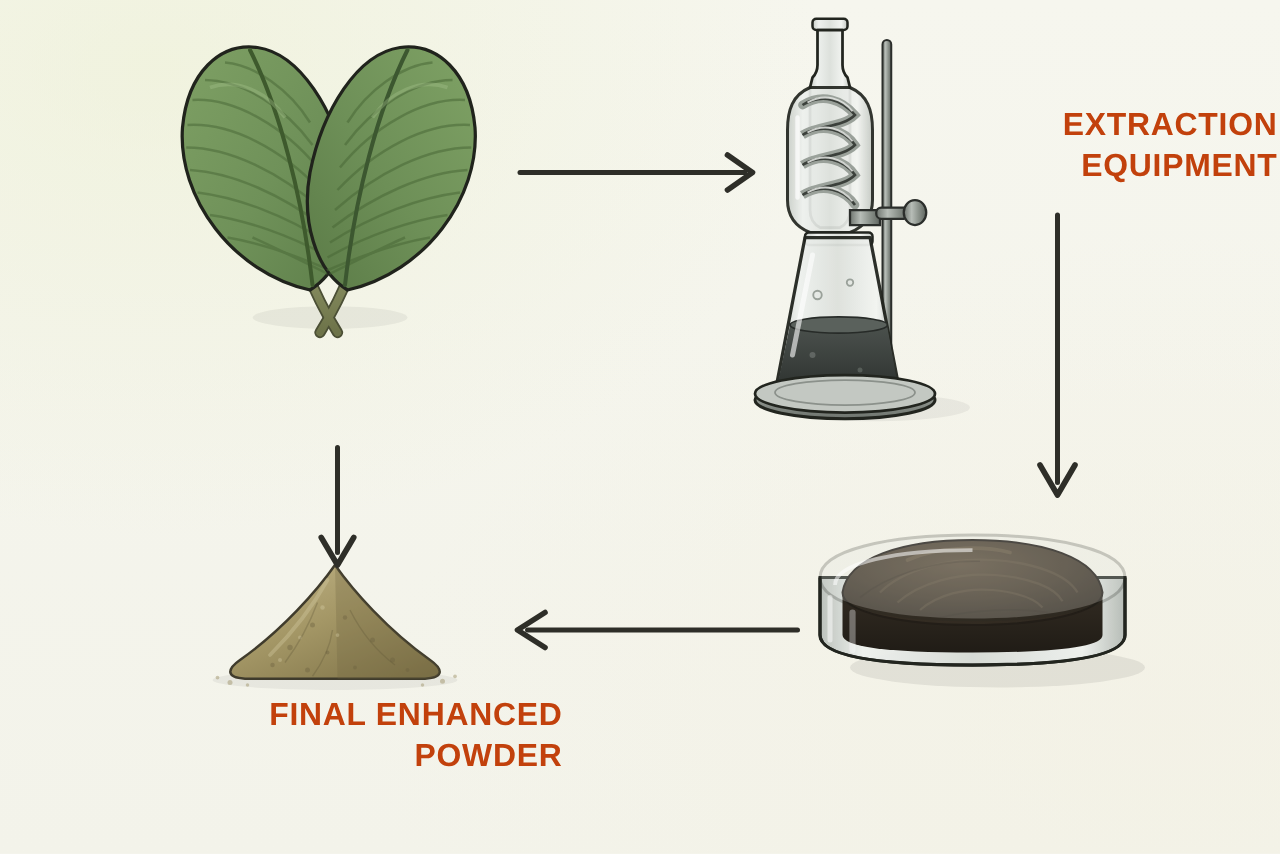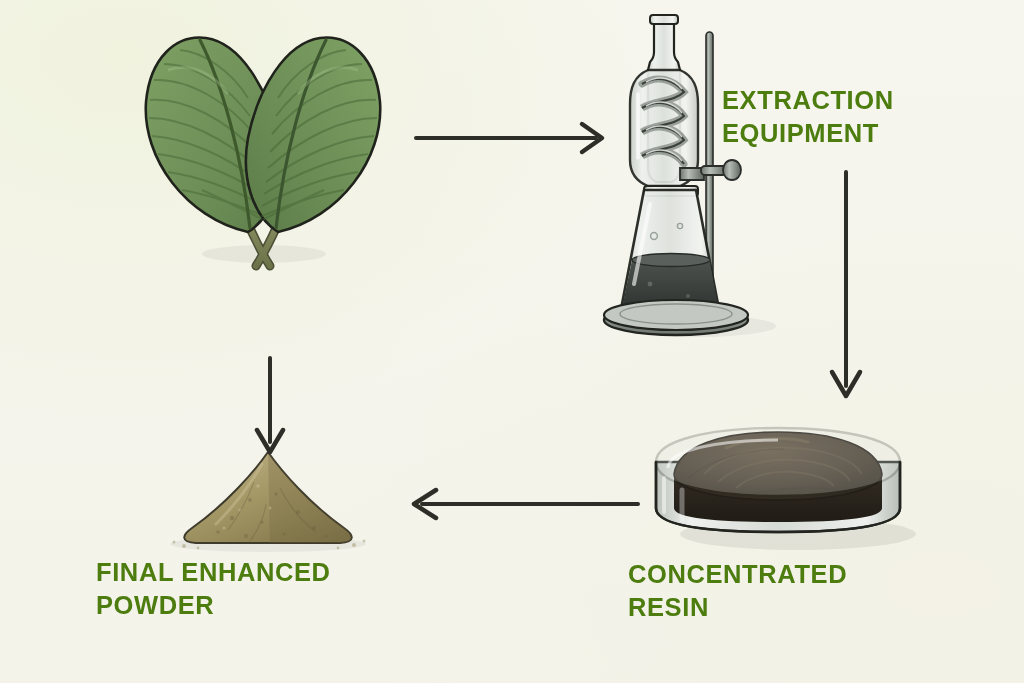--- a/index.html
+++ b/index.html
@@ -26,26 +26,26 @@
     position: absolute;
     inset: 0;
     background:
       radial-gradient(ellipse at 12% 8%, rgba(236,240,210,0.55) 0%, rgba(244,244,236,0) 42%),
       radial-gradient(ellipse at 92% 86%, rgba(243,241,228,0.7) 0%, rgba(244,244,236,0) 48%),
       linear-gradient(180deg, #f6f6ee 0%, #f3f3ea 100%);
     pointer-events: none;
   }
   .label {
     position: absolute;
-    color: #4d7c0f;
+    color: #c2410c;
     font-weight: 700;
     font-size: 25.5px;
     letter-spacing: 0.6px;
     line-height: 1.28;
-    text-align: left;
+    text-align: right;
     white-space: pre-line;
     font-family: "Liberation Sans", sans-serif;
   }
   #label-leaves  { left: 102px; top: 275px; width: 360px; }
   #label-equip   { left: 722px; top:  84px; width: 300px; }
   #label-resin   { left: 628px; top: 558px; width: 296px; }
   #label-powder  { left:  96px; top: 556px; width: 354px; }
 
   .node { position: absolute; }
 
@@ -282,22 +282,20 @@
       </g>
 
       <path d="M8 46 L8 92 Q8 116, 130 116 Q252 116, 252 92 L252 46" fill="none" stroke="#22251f" stroke-width="2.6"></path>
       <path d="M8 46 C 8 24, 62 12, 130 12 C 198 12, 252 24, 252 46 C 252 68, 198 80, 130 80 C 62 80, 8 68, 8 46 Z" fill="#dfe3de" opacity="0.22" stroke="#22251f" stroke-width="2.4"></path>
       <path d="M20 52 C 20 34, 70 24, 130 24" stroke="#ffffff" stroke-width="3" fill="none" opacity="0.55"></path>
       <path d="M16 62 L16 96" stroke="#ffffff" stroke-width="4" opacity="0.5" stroke-linecap="round"></path>
       <path d="M34 74 L34 104" stroke="#ffffff" stroke-width="5" opacity="0.35" stroke-linecap="round"></path>
     </svg>
   </div>
 
-  <div class="label" id="label-resin">CONCENTRATED
-RESIN</div>
 
   <div class="node" id="node-powder">
     <svg width="220" height="118" viewBox="0 0 220 118">
       <defs>
         <linearGradient id="powderGrad" x1="0.15" y1="0" x2="0.9" y2="1">
           <stop offset="0%" stop-color="#bdb083"></stop>
           <stop offset="45%" stop-color="#a49766"></stop>
           <stop offset="100%" stop-color="#7f7348"></stop>
         </linearGradient>
       </defs>

